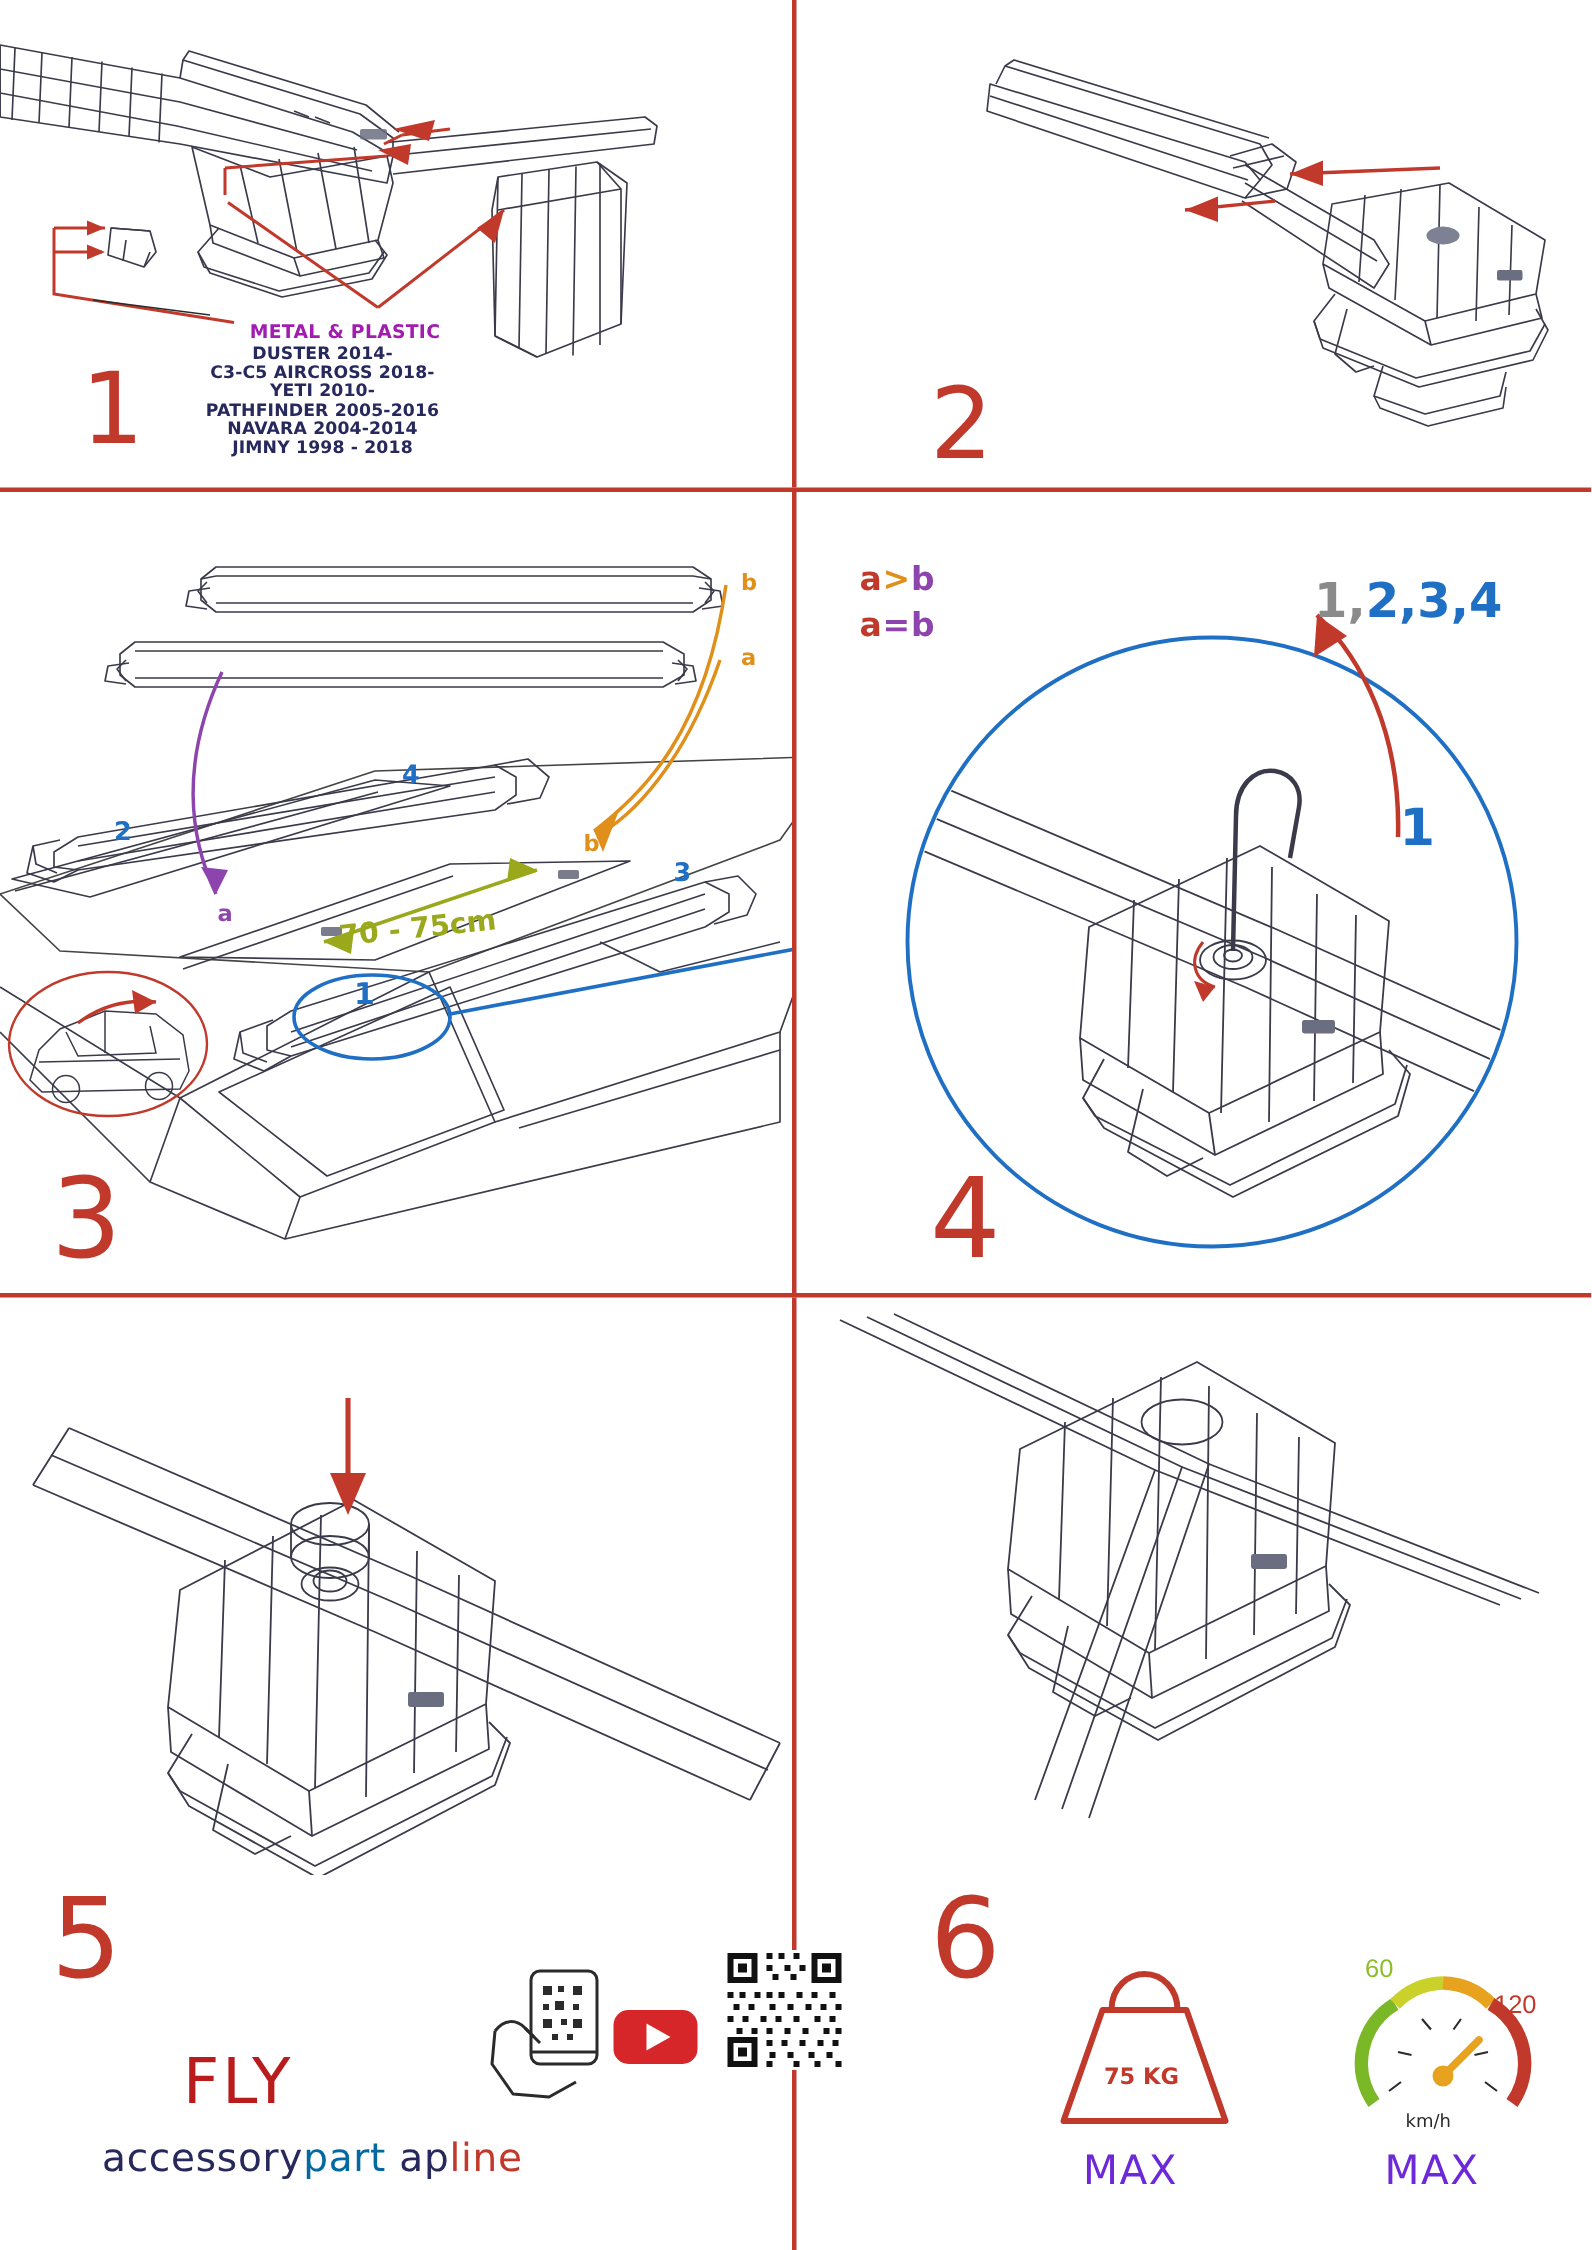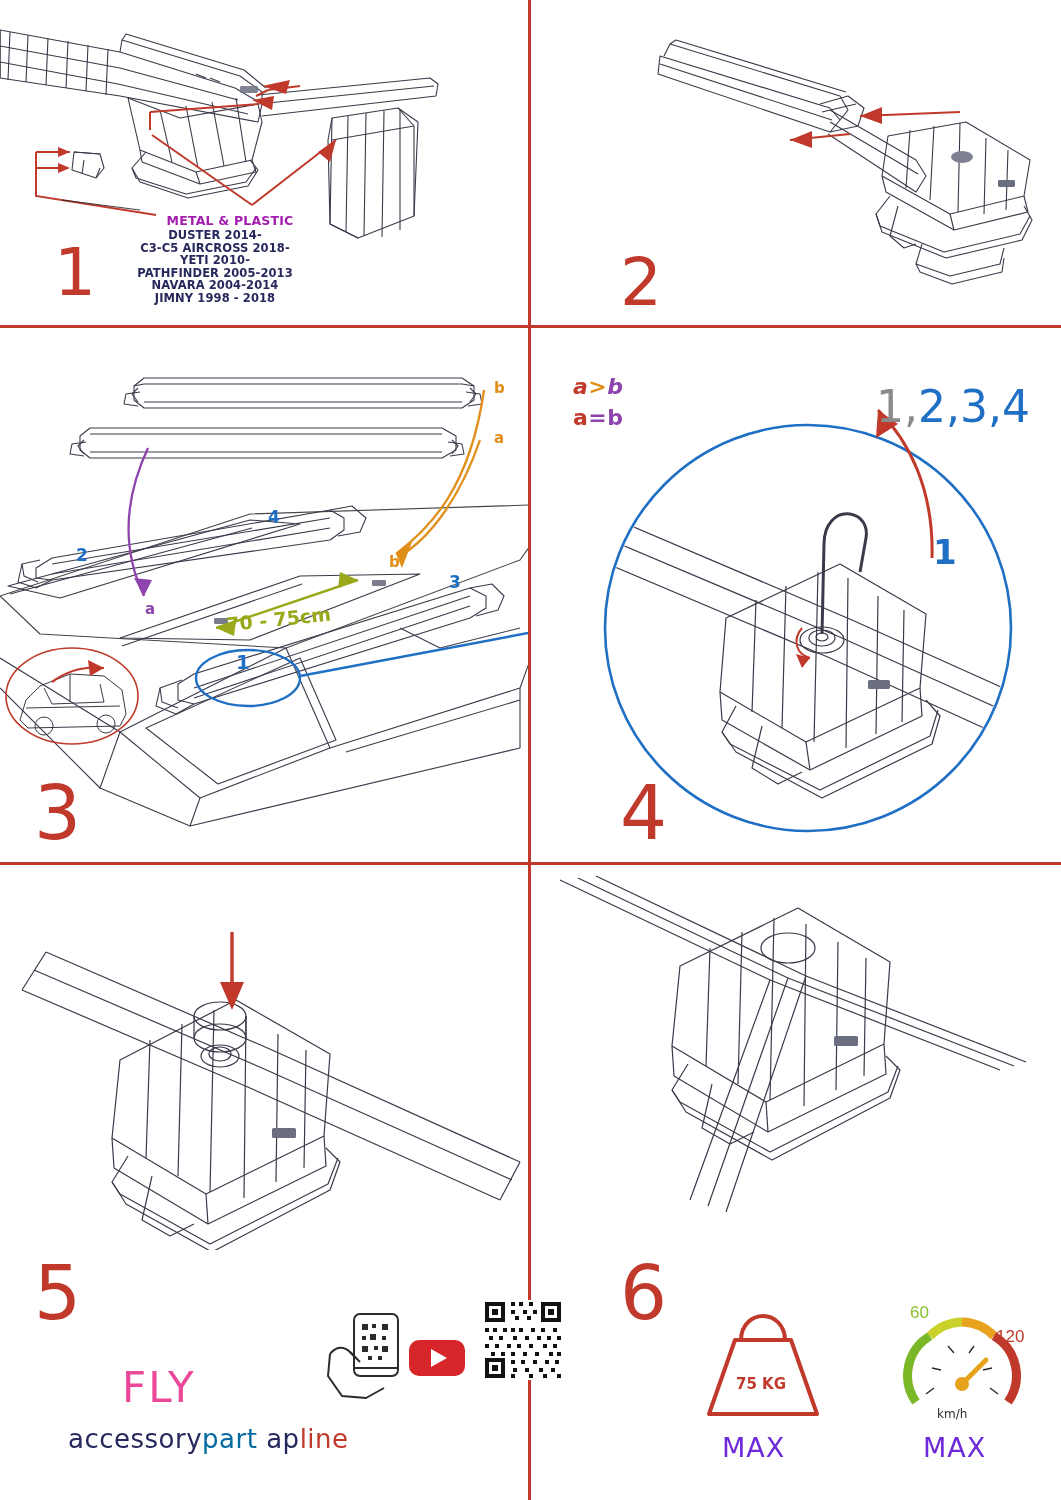--- a/index.html
+++ b/index.html
@@ -78,21 +78,21 @@
   }
 
   
   .formula {
     position: absolute;
     font-family: "DejaVu Sans", sans-serif;
     font-size: 22px;
     font-weight: bold;
     letter-spacing: 0.5px;
   }
-  #f1 { left: 573px; top: 374px; font-style: italic; }
+  #f1 { left: 573px; top: 374px; }
   #f2 { left: 573px; top: 405px; }
   .fa { color: #c0392b; }
   .fgt { color: #e08f1a; }
   .fb { color: #8e44ad; }
   .feq { color: #8e44ad; }
 
   .dim-label {
     position: absolute;
     left: 226px;
     top: 608px;
@@ -101,22 +101,22 @@
     font-size: 19px;
     font-weight: bold;
     transform: rotate(-6deg);
   }
 
   .seq-label {
     position: absolute;
     left: 876px;
     top: 381px;
     font-family: "DejaVu Sans", sans-serif;
-    font-size: 44px;
-    font-weight: normal;
+    font-size: 32px;
+    font-weight: bold;
     letter-spacing: 0px;
   }
   .seq-label .g { color: #8b8b8b; }
   .seq-label .b { color: #1f6fc4; }
 
   .bluenum {
     position: absolute;
     color: #1f6fc4;
     font-family: "DejaVu Sans", sans-serif;
     font-weight: bold;
@@ -136,21 +136,21 @@
   #abs1 { left: 494px; top: 379px; color: #e08f1a; }
   #abs2 { left: 494px; top: 429px; color: #e08f1a; }
   #abs3 { left: 389px; top: 553px; color: #e08f1a; }
   #abs4 { left: 145px; top: 600px; color: #8e44ad; }
 
   
   .fly {
     position: absolute;
     left: 122px;
     top: 1363px;
-    color: #ec4899;
+    color: #b91c1c;
     font-family: "DejaVu Sans", sans-serif;
     font-size: 42px;
     letter-spacing: 2px;
   }
   .brandline {
     position: absolute;
     left: 68px;
     top: 1424px;
     font-family: "DejaVu Sans", sans-serif;
     font-size: 26px;
@@ -279,21 +279,21 @@
     <g class="nofill" stroke="#2b2b2b" stroke-width="0.9">
       <path d="M62 200 L140 210"></path>
     </g>
   </svg>
 
   <div class="metal-title">METAL &amp; PLASTIC</div>
   <div class="carlist">
     <div>DUSTER 2014-</div>
     <div>C3-C5 AIRCROSS 2018-</div>
     <div>YETI 2010-</div>
-    <div>PATHFINDER 2005-2013</div>
+    <div>PATHFINDER 2005-2016</div>
     <div>NAVARA 2004-2014</div>
     <div>JIMNY 1998 - 2018</div>
   </div>
   <div class="stepnum big" style="left:54px; top:240px;">1</div>
 
   <svg width="531" height="325" style="position:absolute;left:530px;top:0">
     <g class="nofill" stroke="#3a3a4a" stroke-width="1.1" stroke-linejoin="round">
 
       <path d="M130 56 L300 108 L310 120 L300 132 L128 74 Z"></path>
       <path d="M130 64 L302 120"></path>

